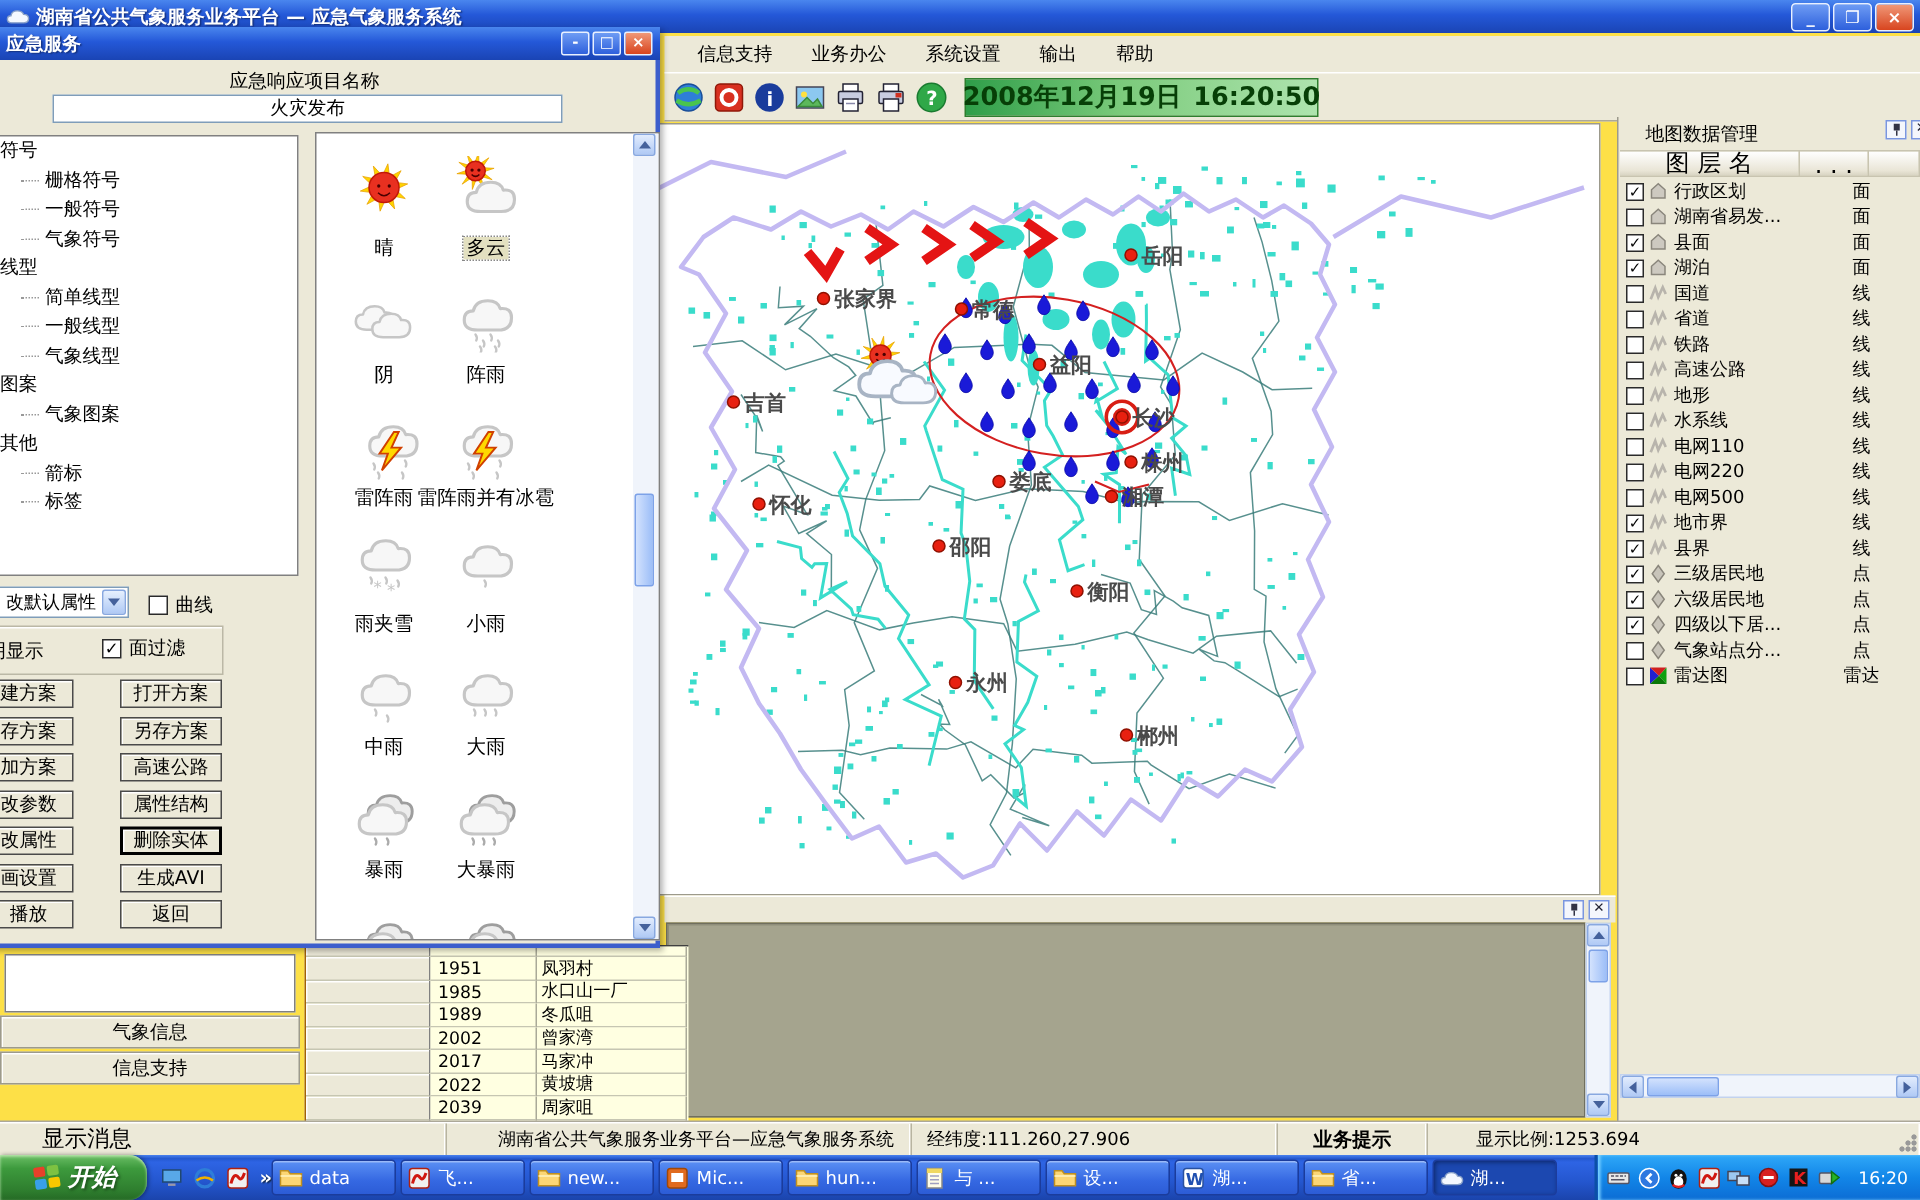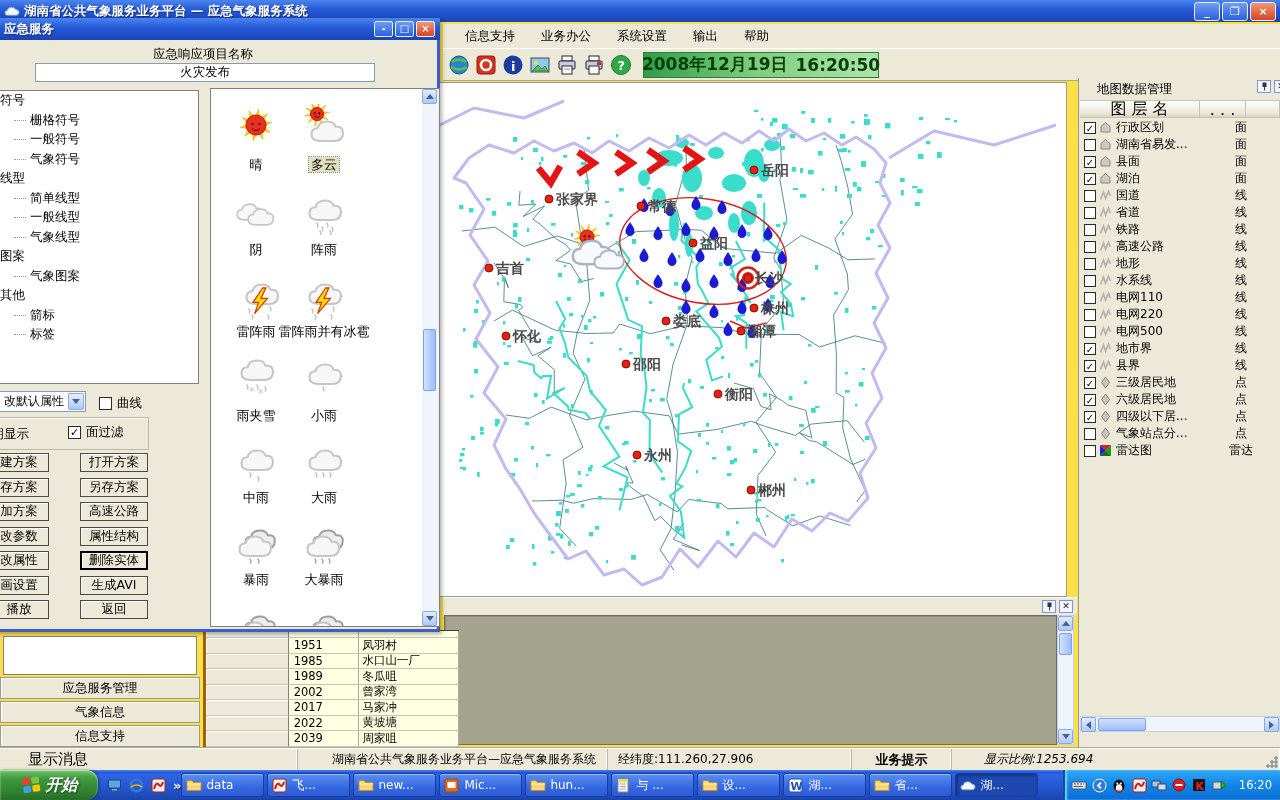--- a/index.html
+++ b/index.html
@@ -101,21 +101,21 @@
 .wx-label{position:absolute;left:0;width:100%;text-align:center;font-size:13px;white-space:nowrap;}
 .wx-label .in{padding:0 2px;}
 .wx-label.sel .in{background:#E3E0C0;outline:1px dotted #888;}
 
 
 #side-white{left:3px;top:636px;width:194px;height:39px;background:#fff;border:1px solid #808080;}
 #side-btns{left:0;top:677px;width:200px;}
 .side-btn{height:22px;margin-bottom:2px;background:#ECE9D8;border:1px solid #9C9A8C;box-shadow:inset 1px 1px 0 #fff;display:flex;align-items:center;justify-content:center;font-size:12.5px;}
 
 
-#mini-table{left:203px;top:630px;width:256px;height:118px;background:#FFFFE1;border-left:3px solid #a16207;border-top:1px solid #404040;overflow:hidden;}
+#mini-table{left:203px;top:630px;width:256px;height:118px;background:#FFFFE1;border-left:1px solid #a16207;border-top:1px solid #404040;overflow:hidden;}
 .trow{display:flex;height:15.5px;}
 .trow.partial{height:7px;}
 .tc{border-right:1px solid #AAAA98;border-bottom:1px solid #C6C6B2;font-size:11.5px;display:flex;align-items:center;}
 .tc.c0{width:83px;background:#ECE9D8;border-right:1px solid #808080;box-shadow:inset 1px 1px 0 #fff;}
 .tc.c1{width:71px;padding-left:5px;background:#FFFFE1;}
 .tc.c2{width:100px;padding-left:3px;background:#FFFFE1;}
 
 
 #taskbar{left:0;top:770px;width:1280px;height:30px;background:linear-gradient(180deg,#4A82EE 0%,#2458D0 8%,#2E64E4 16%,#2456CE 60%,#1B44AC 100%);z-index:100;display:flex;align-items:center;}
 #start-btn{width:98px;height:30px;border-radius:0 12px 12px 0;background:linear-gradient(180deg,#6BBF66 0%,#3D9A3D 30%,#2E7D2E 80%,#256A25 100%);box-shadow:inset 0 1px 2px #BFE8B2,1px 0 3px rgba(0,0,0,.4);display:flex;align-items:center;justify-content:center;gap:4px;color:#fff;font-size:16px;font-weight:bold;font-style:italic;text-shadow:1px 1px 2px #1A4A1A;}
@@ -918,21 +918,20 @@
         </span>
       <span class="sbthumbh" style="left:17px;top:1px;width:48px;height:13px;"></span>
       <span class="sbbtn" style="right:0;top:0;">
           <span class="tri right"></span>
         </span>
     </div>
   </div>
 
   <div class="abs" id="side-white"></div>
   <div class="abs" id="side-btns">
-      <div class="side-btn">应急服务管理</div>
       <div class="side-btn">气象信息</div>
       <div class="side-btn">信息支持</div>
     </div>
 
   <div class="abs" id="mini-table">
       <div class="trow partial">
         <div class="tc c0"></div>
         <div class="tc c1"></div>
         <div class="tc c2"></div>
       </div>
@@ -976,21 +975,21 @@
         <div class="tc c1"></div>
         <div class="tc c2"></div>
       </div>
     </div>
 
   <div class="abs" id="statusbar">
     <div class="sbseg" id="sb-msg">显示消息</div>
     <div class="sbseg" id="sb-app">湖南省公共气象服务业务平台—应急气象服务系统</div>
     <div class="sbseg" id="sb-coord">经纬度:111.260,27.906</div>
     <div class="sbseg" id="sb-tip">业务提示</div>
-    <div class="sbseg" id="sb-scale" style="border-right:none;font-style:italic;">显示比例:1253.694</div>
+    <div class="sbseg" id="sb-scale" style="border-right:none;">显示比例:1253.694</div>
     <div id="grip"></div>
   </div>
 
   <div class="abs" id="dialog">
     <div id="dlg-titlebar">
       <span id="dlg-title">应急服务</span>
       <span class="dcapbtns" id="dlg-capbtns">
           <div class="dcapbtn">-</div>
           <div class="dcapbtn">□</div>
           <div class="dcapbtn close">×</div>

